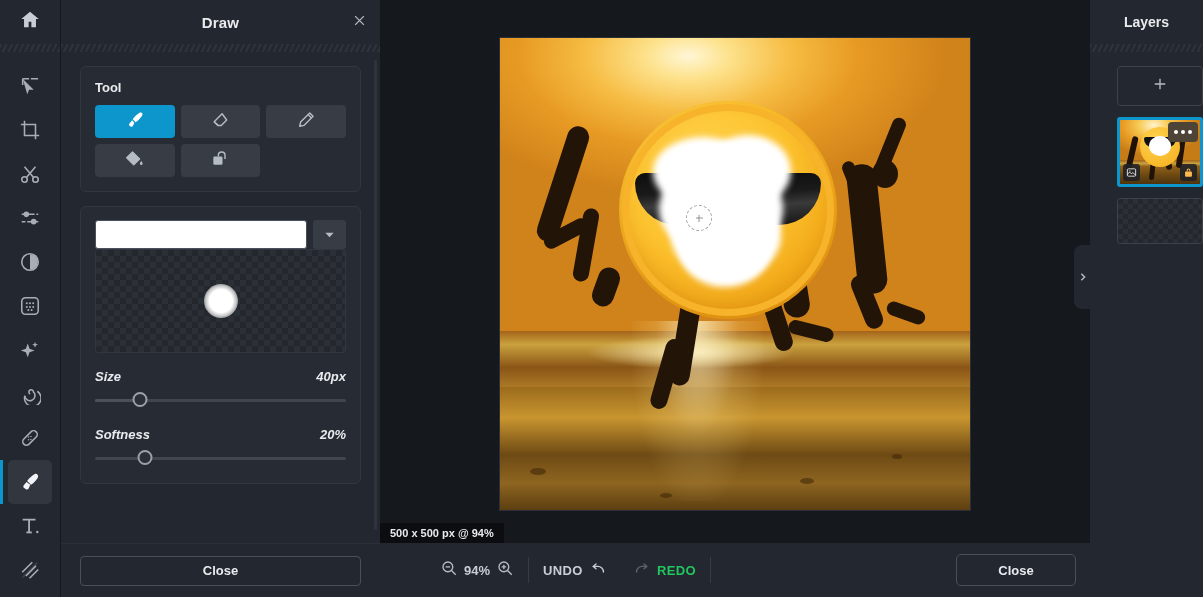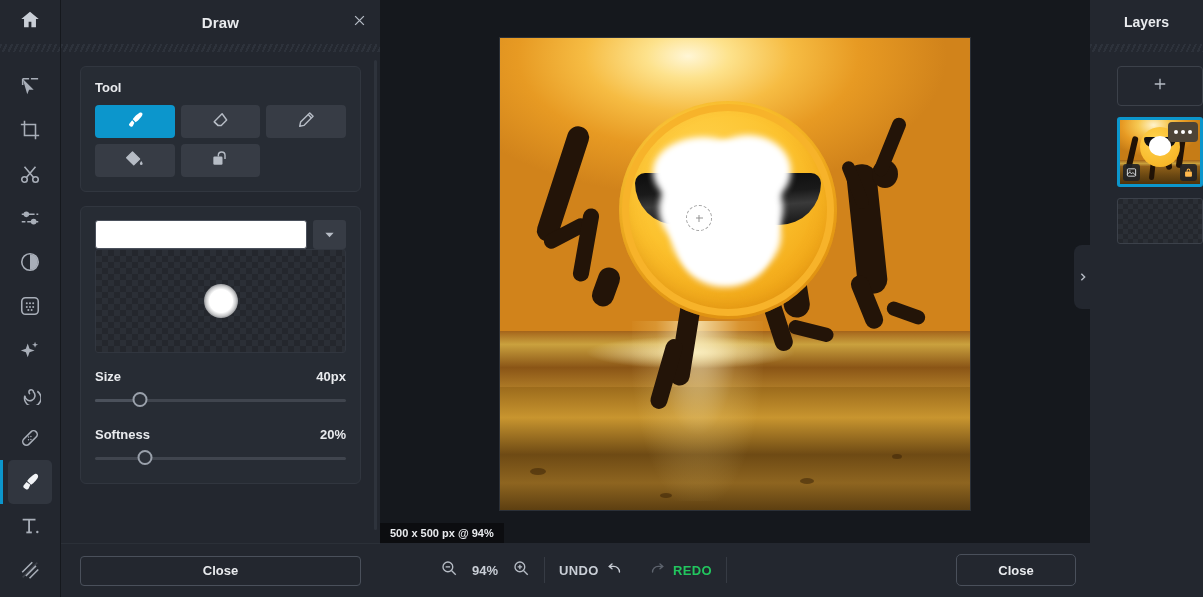--- a/index.html
+++ b/index.html
@@ -165,20 +165,21 @@
   .brush-dot {
     width: 34px; height: 34px;
     border-radius: 50%;
     background: radial-gradient(circle,
       #ffffff 0%, #ffffff 48%, rgba(255,255,255,.75) 62%,
       rgba(255,255,255,.28) 80%, rgba(255,255,255,0) 100%);
   }
   .slider-row {
     display: flex; align-items: center; justify-content: space-between;
     margin-top: 16px;
+    font-style: italic;
   }
   .slider-name { font-size: 13px; font-weight: bold; color: #e9ebee; }
   .slider-val  { font-size: 13px; font-weight: bold; color: #e9ebee; }
   .track-wrap {
     position: relative;
     height: 22px;
     margin-top: 5px;
     cursor: pointer;
   }
   .track {
@@ -327,21 +328,21 @@
   .bottom-bar {
     flex: 0 0 54px;
     background: #23272f;
     display: flex; align-items: center;
     padding: 0 14px;
     gap: 0;
   }
   .bb-sep {
     width: 1px; height: 26px; background: #363b44; margin: 0 14px;
   }
-  .zoom-group { display: flex; align-items: center; gap: 10px; margin-left: 46px;}
+  .zoom-group { display: flex; align-items: center; gap: 2px; margin-left: 46px;}
   .zoom-btn { cursor: pointer; display:flex; align-items:center; }
   .zoom-val { font-size: 13px; font-weight: bold; color: #c9ced6; min-width: 34px; text-align:center;}
   .hist-group { display: flex; align-items: center; gap: 26px; }
   .hist-item {
     display: flex; align-items: center; gap: 7px;
     font-size: 13px; font-weight: bold; letter-spacing: .4px;
     cursor: pointer;
   }
   .hist-item.on  { color: #c9ced6; }
   .hist-item.off { color: #22c55e; cursor: default; }

